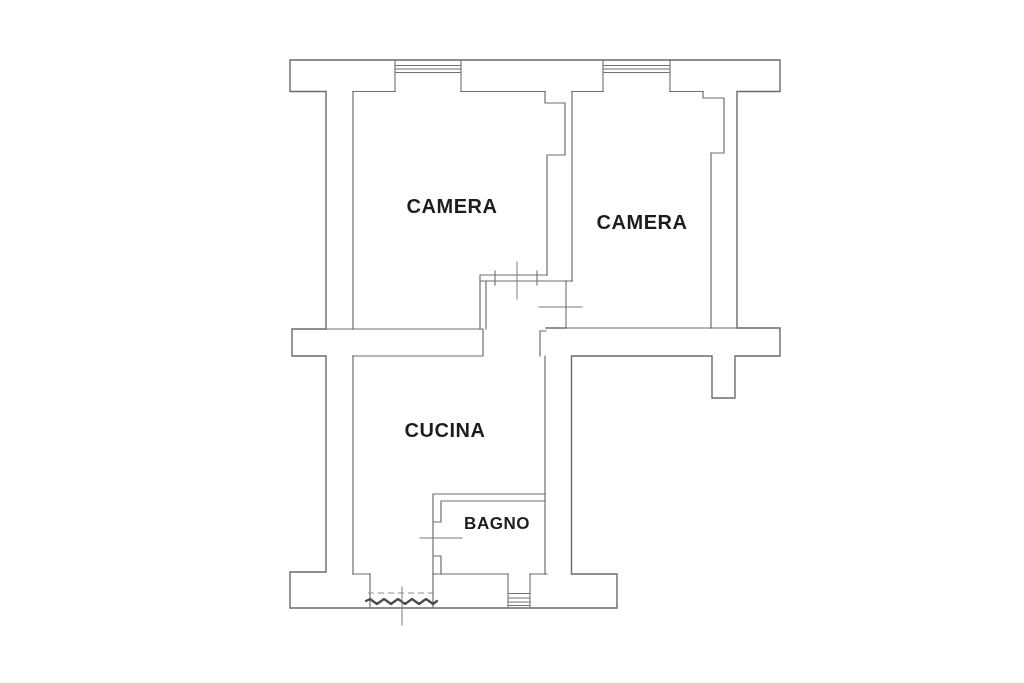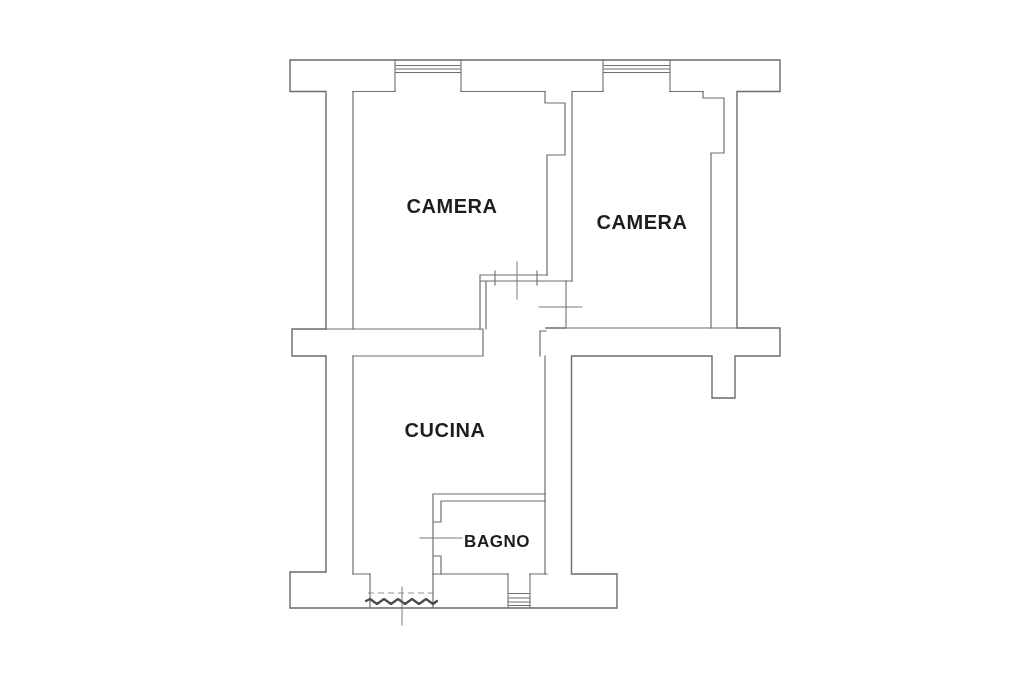--- a/index.html
+++ b/index.html
@@ -25,21 +25,21 @@
     transform: translate(-50%, -50%);
     font-weight: bold;
     color: #1d1d1d;
     letter-spacing: 0.5px;
     white-space: nowrap;
     user-select: none;
   }
   #label-camera-1 { left: 452px; top: 206px; font-size: 20px; }
   #label-camera-2 { left: 642px; top: 222px; font-size: 20px; }
   #label-cucina   { left: 445px; top: 430px; font-size: 20px; }
-  #label-bagno    { left: 497px; top: 542px; font-size: 17px; }
+  #label-bagno    { left: 497px; top: 524px; font-size: 17px; }
 </style>
 </head>
 <body>
 
 <div id="stage">
 
   <svg id="plan-svg" width="1024" height="683" viewBox="0 0 1024 683">
 
     <g fill="none" stroke-width="1.4" stroke-linecap="square" stroke-linejoin="miter" stroke="#6b6b6b">
       <path d="M290,60 H780 V91.5 H737 V328 H780 V356 H735 V398 H712 V356 H571.5 V574 H617 V608 H290 V572 H326 V356 H292 V329 H326 V91.5 H290 Z"></path>

